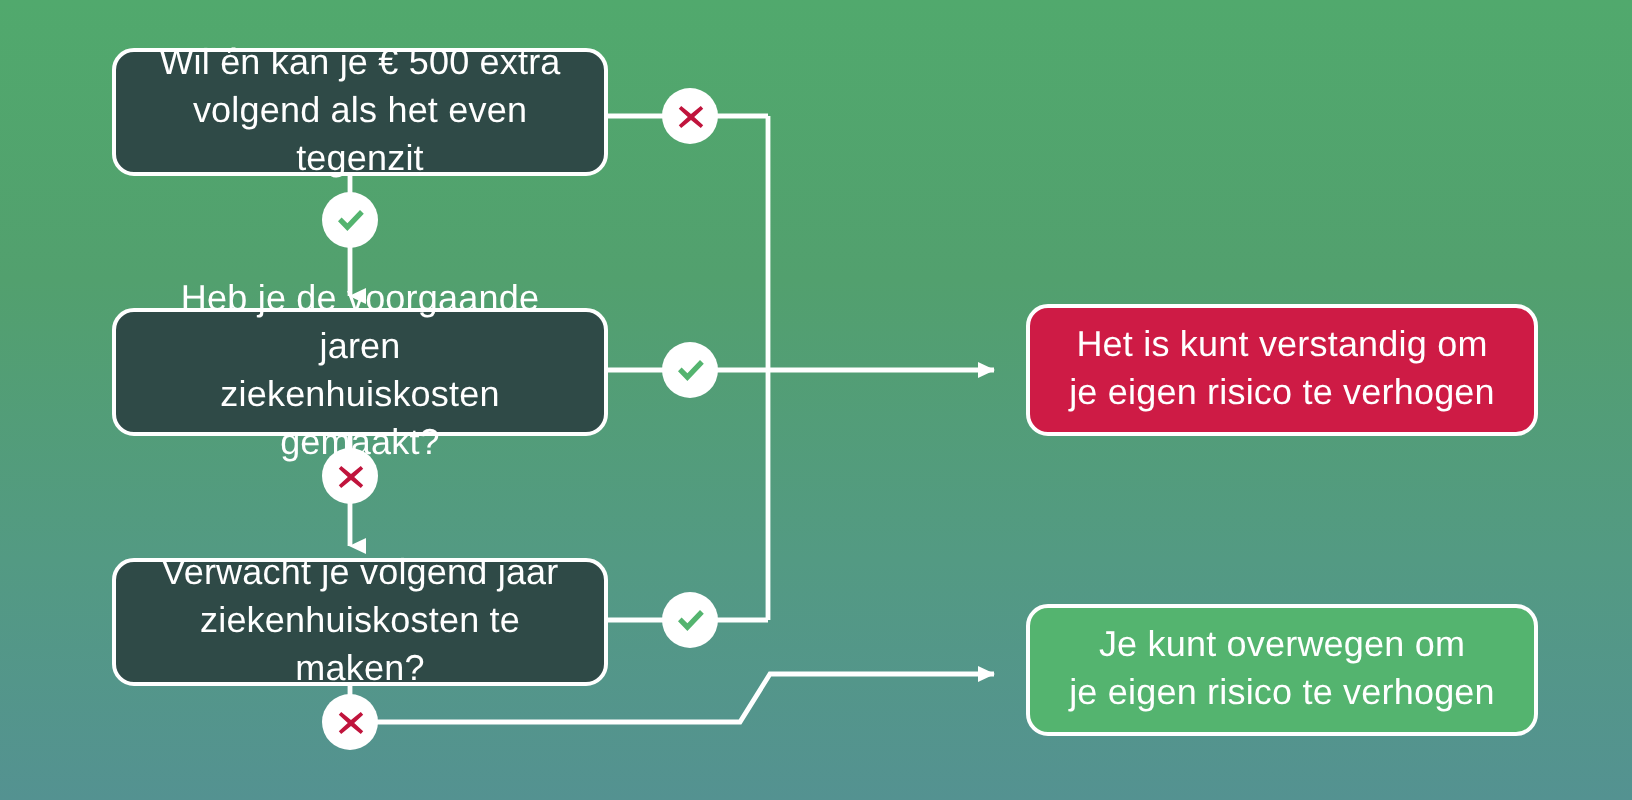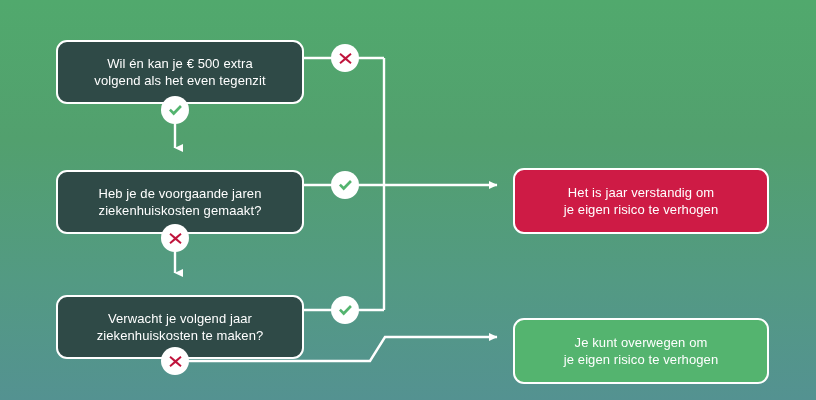--- a/index.html
+++ b/index.html
@@ -32,25 +32,24 @@
   .node {
     position: absolute;
     box-sizing: border-box;
     border: 2px solid #ffffff;
     border-radius: 11px;
     display: flex;
     align-items: center;
     justify-content: center;
     text-align: center;
     line-height: 1.33;
-    font-size: 13px;
+    font-size: 18px;
     letter-spacing: 0.1px;
     color: #ffffff;
     padding: 6px 10px;
-    margin-top: 16px;
   }
 
   .node-question {
     background: #2f4a47;
     width: 248px;
     height: 64px;
   }
 
   .node-result {
     width: 256px;
@@ -131,21 +130,21 @@
 
   <div class="node node-question" id="q2">
     <span class="node-text"><span>Heb je de voorgaande jaren</span><br><span>ziekenhuiskosten gemaakt?</span></span>
   </div>
 
   <div class="node node-question" id="q3">
     <span class="node-text"><span>Verwacht je volgend jaar</span><br><span>ziekenhuiskosten te maken?</span></span>
   </div>
 
   <div class="node node-result node-negative" id="r-negative">
-    <span class="node-text"><span>Het is jaar verstandig om</span><br><span>je eigen risico te verhogen</span></span>
+    <span class="node-text"><span>Het is kunt verstandig om</span><br><span>je eigen risico te verhogen</span></span>
   </div>
 
   <div class="node node-result node-positive" id="r-positive">
     <span class="node-text"><span>Je kunt overwegen om</span><br><span>je eigen risico te verhogen</span></span>
   </div>
 
   <div class="badge" id="badge-q1-no">
     <svg width="15" height="15" viewBox="0 0 15 15" xmlns="http://www.w3.org/2000/svg">
       <path d="M2.6,2.0 L7.5,6.0 L12.4,2.0 L13.6,3.4 L9.1,7.5 L13.6,11.6 L12.4,13.0 L7.5,9.0 L2.6,13.0 L1.4,11.6 L5.9,7.5 L1.4,3.4 Z" fill="#c0143c"></path>
     </svg>

